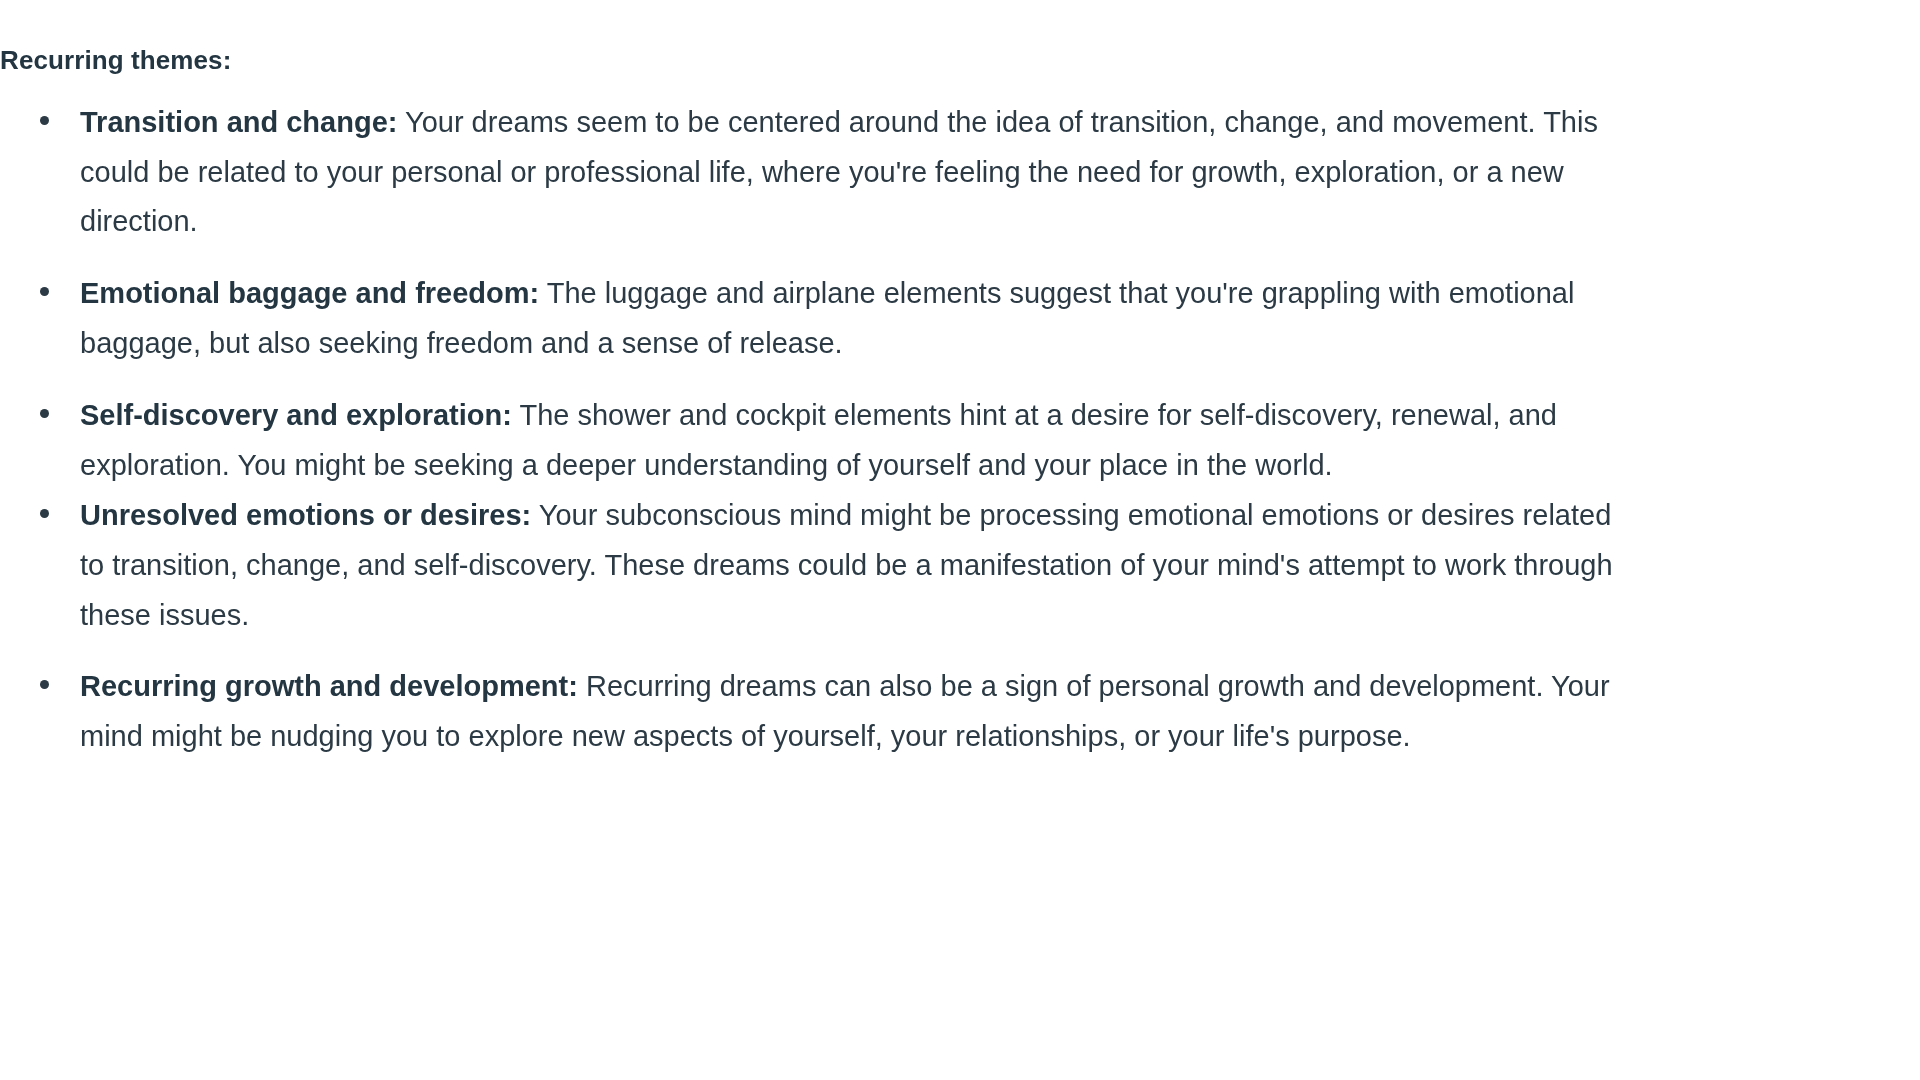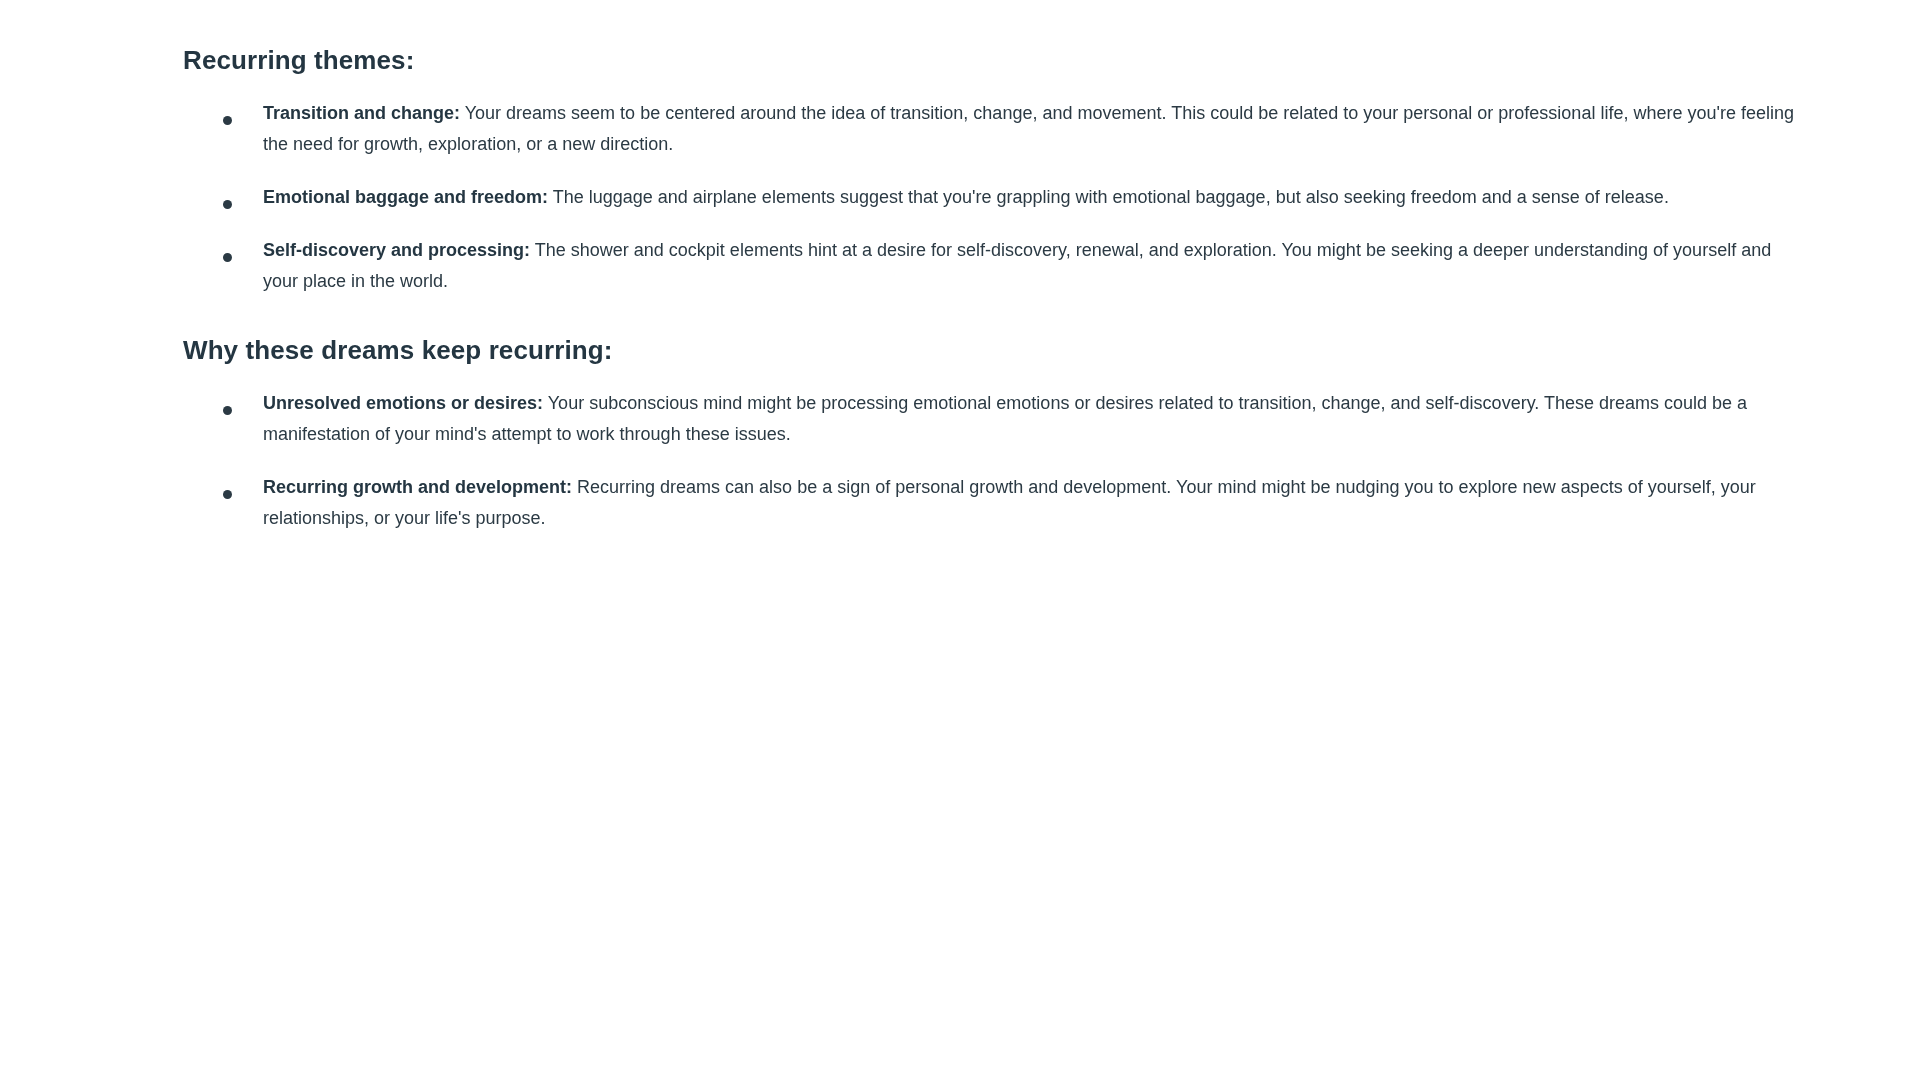--- a/index.html
+++ b/index.html
@@ -13,21 +13,20 @@
     color: #2b3a44;
   }
   .page {
     width: 1920px;
     min-height: 1080px;
     background: #ffffff;
     box-sizing: border-box;
     padding: 42px 0 0 0;
   }
   .content {
-    margin-left: 183px;
     width: 1620px;
   }
   .section-heading {
     font-size: 26px;
     font-weight: bold;
     color: #243642;
     line-height: 1.45;
     margin: 0 0 18px 0;
     letter-spacing: 0.1px;
   }
@@ -35,21 +34,21 @@
     margin-top: 36px;
   }
   ul.bullets {
     list-style: none;
     margin: 0;
     padding: 0;
   }
   ul.bullets > li {
     position: relative;
     padding-left: 80px;
-    font-size: 18px;
+    font-size: 29px;
     line-height: 1.72;
     color: #2b3a44;
     margin-bottom: 22px;
   }
   ul.bullets > li:last-child {
     margin-bottom: 0;
   }
   ul.bullets > li::before {
     content: "";
     position: absolute;
@@ -77,27 +76,26 @@
     <div class="section">
       <h2 class="section-heading">Recurring themes:</h2>
       <ul class="bullets">
         <li>
           <span class="lead">Transition and change:</span><span class="body-text"> Your dreams seem to be centered around the idea of transition, change, and movement. This could be related to your personal or professional life, where you're feeling the need for growth, exploration, or a new direction.</span>
         </li>
         <li>
           <span class="lead">Emotional baggage and freedom:</span><span class="body-text"> The luggage and airplane elements suggest that you're grappling with emotional baggage, but also seeking freedom and a sense of release.</span>
         </li>
         <li>
-          <span class="lead">Self-discovery and processing:</span><span class="body-text"> The shower and cockpit elements hint at a desire for self-discovery, renewal, and exploration. You might be seeking a deeper understanding of yourself and your place in the world.</span>
+          <span class="lead">Self-discovery and exploration:</span><span class="body-text"> The shower and cockpit elements hint at a desire for self-discovery, renewal, and exploration. You might be seeking a deeper understanding of yourself and your place in the world.</span>
         </li>
       </ul>
     </div>
 
     <div class="section">
-      <h2 class="section-heading second">Why these dreams keep recurring:</h2>
       <ul class="bullets">
         <li>
           <span class="lead">Unresolved emotions or desires:</span><span class="body-text"> Your subconscious mind might be processing emotional emotions or desires related to transition, change, and self-discovery. These dreams could be a manifestation of your mind's attempt to work through these issues.</span>
         </li>
         <li>
           <span class="lead">Recurring growth and development:</span><span class="body-text"> Recurring dreams can also be a sign of personal growth and development. Your mind might be nudging you to explore new aspects of yourself, your relationships, or your life's purpose.</span>
         </li>
       </ul>
     </div>
 

